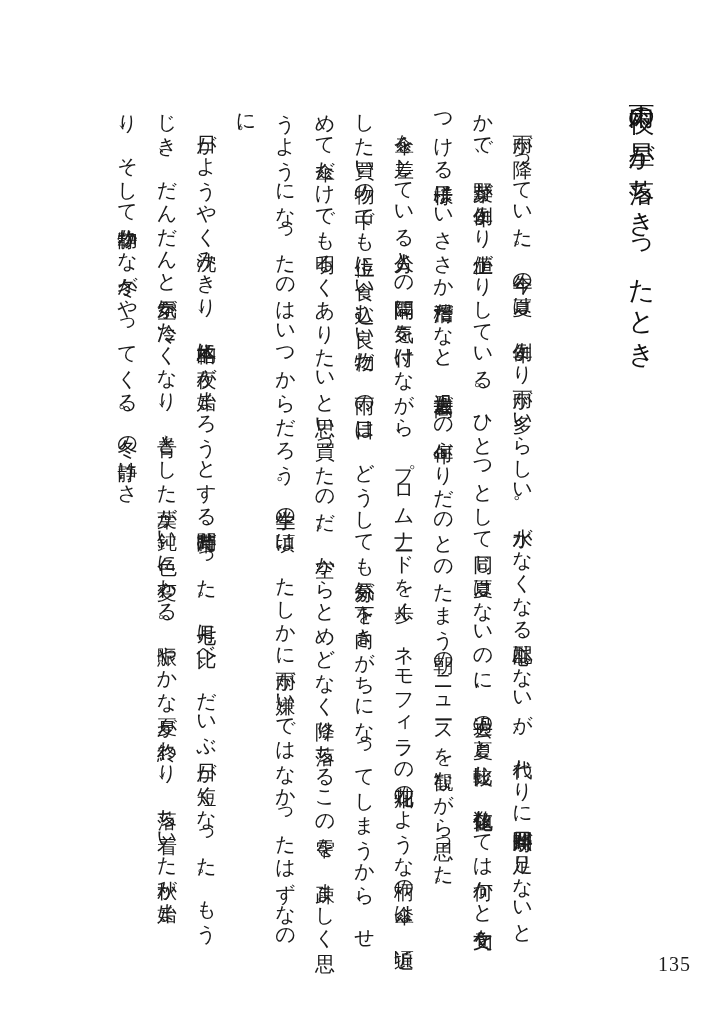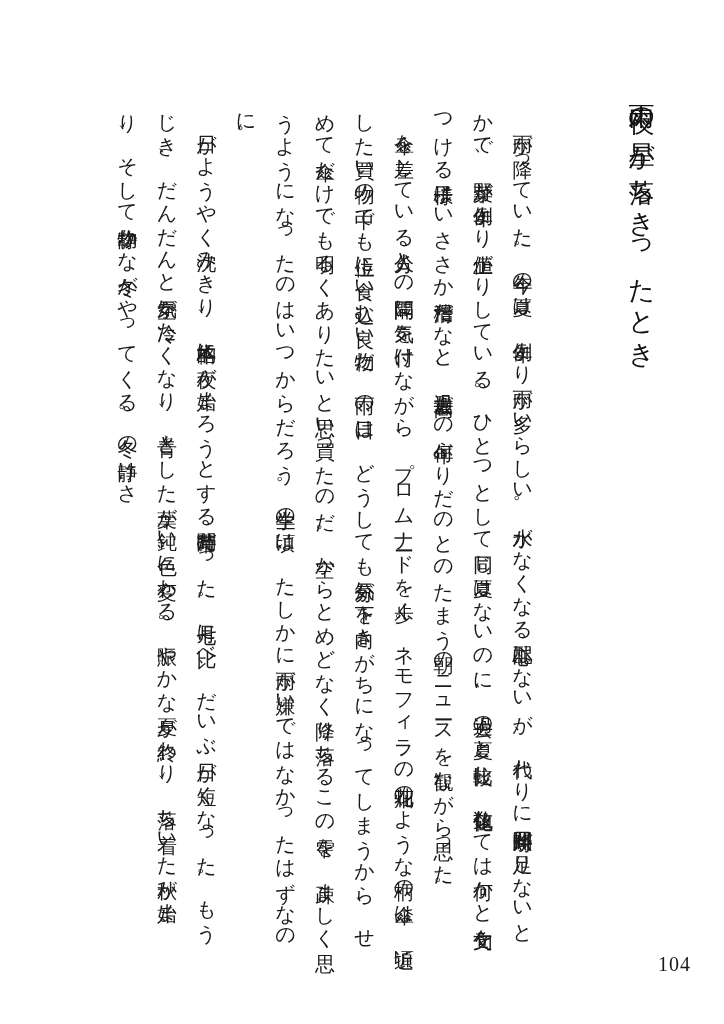--- a/index.html
+++ b/index.html
@@ -64,14 +64,14 @@
 
 <div class="sheet">
   <h1 class="title">雨夜の星が落ちきったとき</h1>
 
   <div class="body-text">
       <p class="para">雨が降っていた。今年の夏は、例年より雨が多いらしい。水がなくなる心配はないが、代わりに日照時間が足りないとかで、野菜が例年より値上がりしている。ひとつとして同じ夏はないのに、過去の夏と比較し、数値化しては何かと文句をつける様子はいささか滑稽だなと、過去最高だの何年ぶりだのとのたまう朝のニュースを観ながら思った。</p>
       <p class="para">傘を差している分人との間隔に気を付けながら、プロムナードを歩く。ネモフィラの花畑のような柄の傘は、近頃した買い物の中でも上位に食い込む良い物だ。雨の日は、どうしても気分が下を向きがちになってしまうから、せめて傘だけでも明るくありたいと思い買ったのだ。空からとめどなく降り落ちるこの雫を、疎ましく思うようになったのはいつからだろう。学生の頃は、たしかに雨が嫌いではなかったはずなのに。</p>
       <p class="para">日がようやく沈みきり、本格的に夜が始まろうとする時間帯だった。七月に比べ、だいぶ日が短くなった。もうじき、だんだんと空気が冷たくなり、青々とした葉が鈍い色に変わる。賑やかな夏が終わり、落ち着いた秋が始まり、そして物静かな冬がやってくる。冬の静けさ</p>
     </div>
 
-  <div class="page-number">104</div>
+  <div class="page-number">135</div>
 </div>
 
 </body></html>

